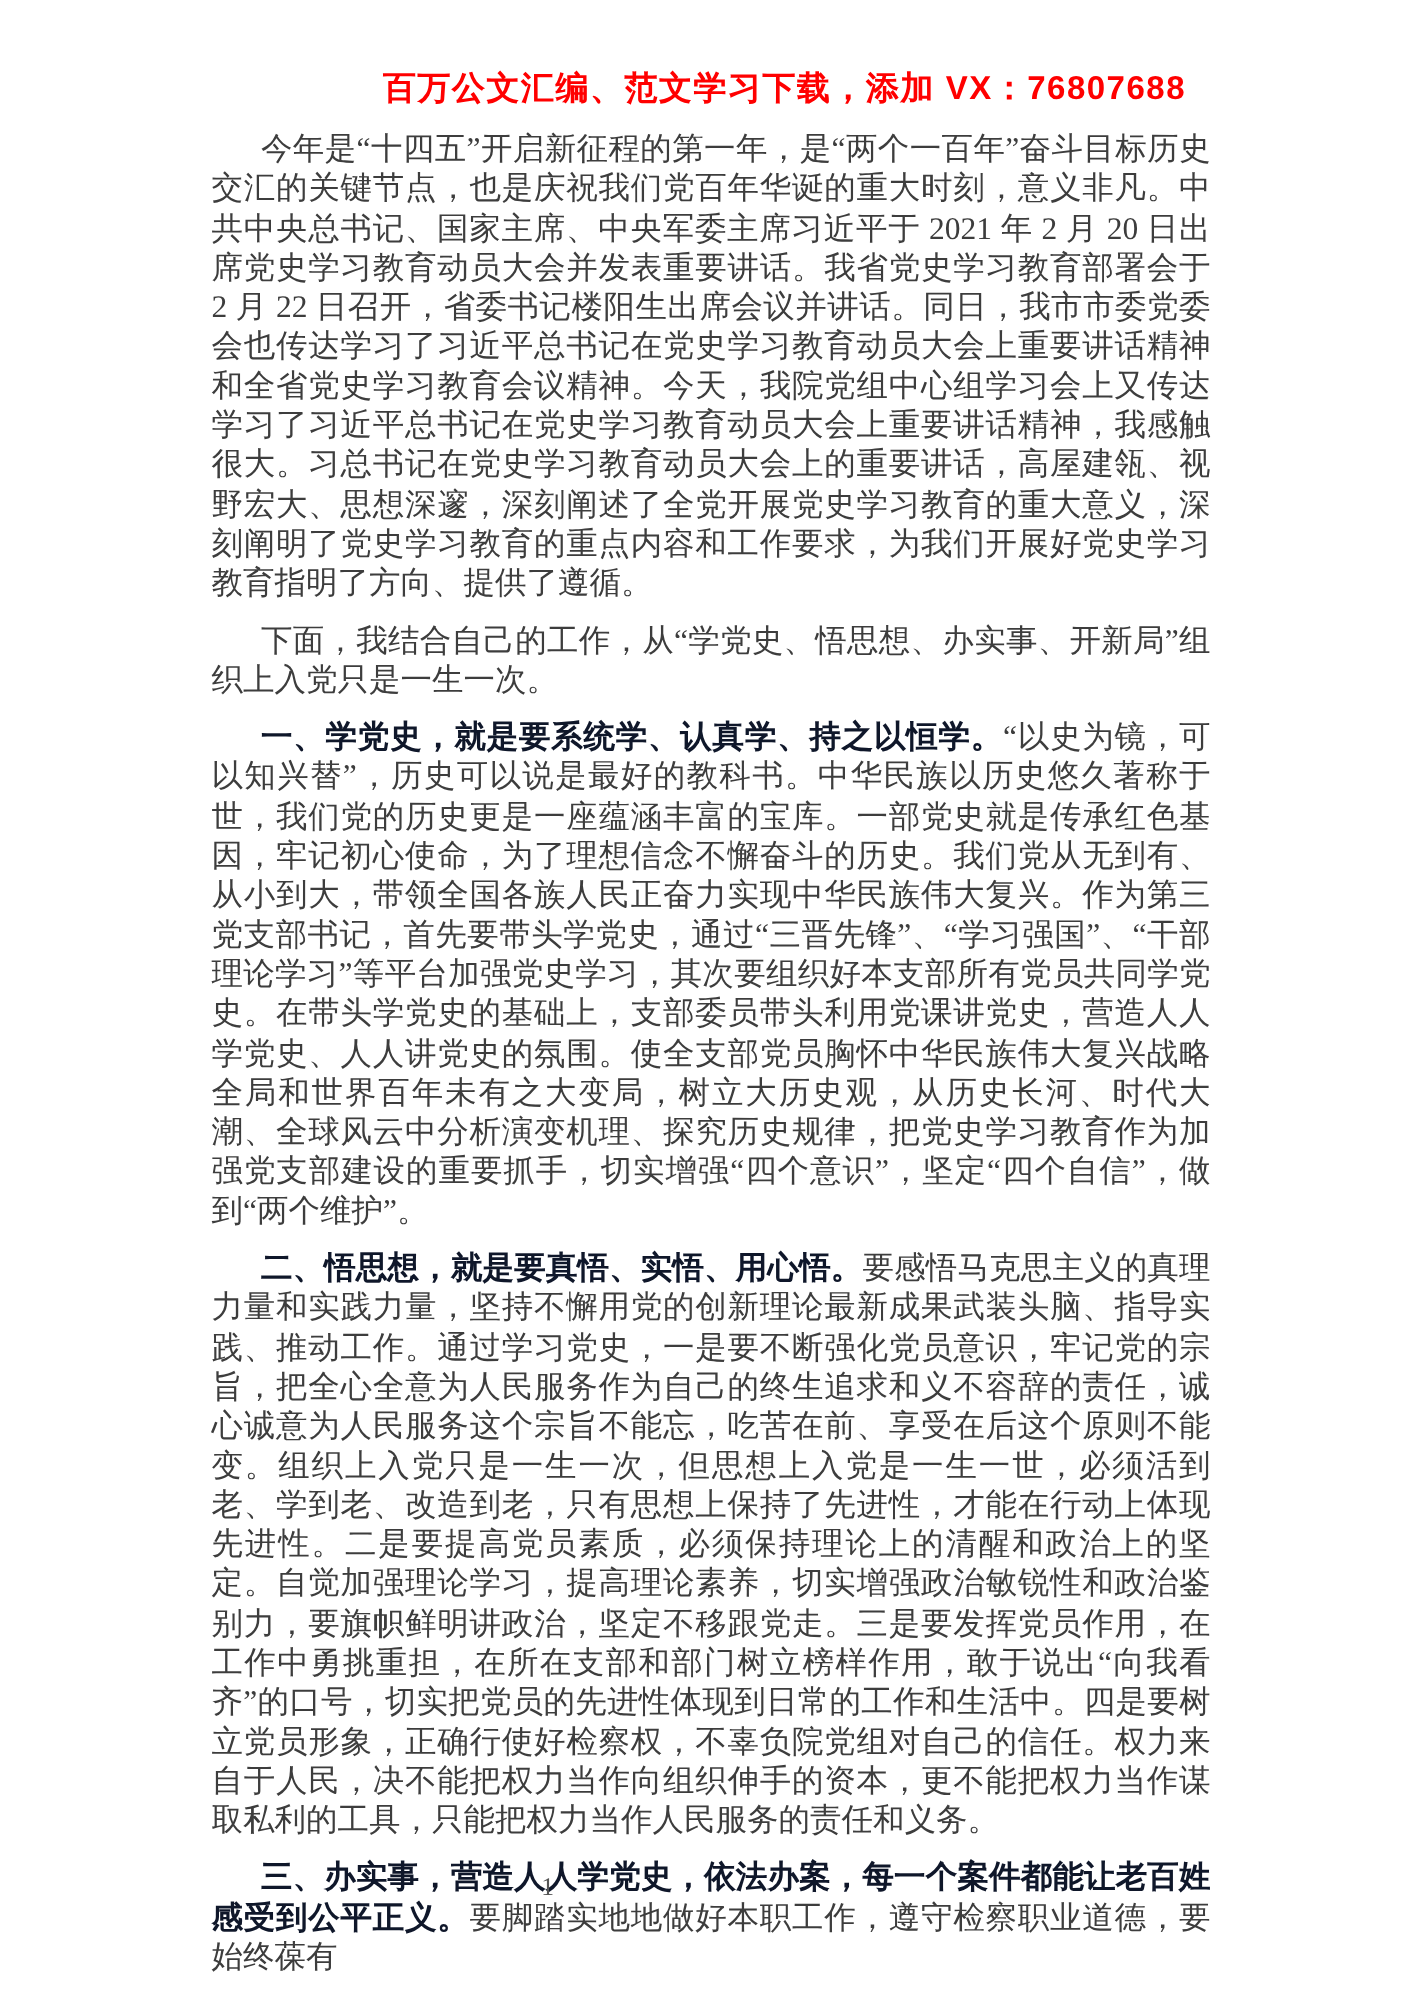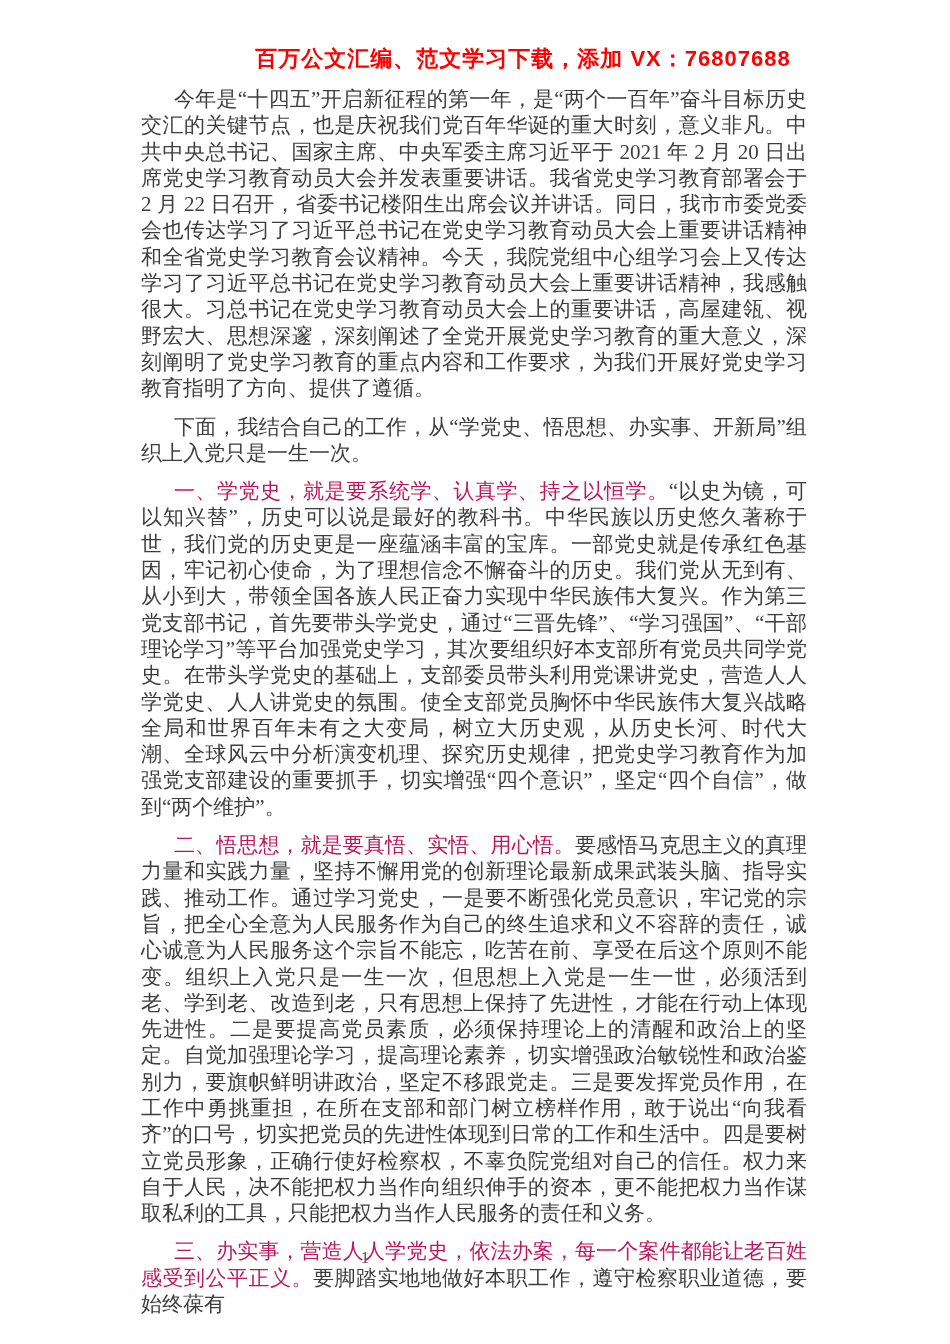--- a/index.html
+++ b/index.html
@@ -37,22 +37,22 @@
     font-size: 21px;
     line-height: 26.3px;
     text-align: justify;
     color: #3d3d3d;
   }
   .para {
     margin: 0 4px 12px 0;
     text-indent: 33px;
   }
   .para .bold {
-    font-weight: normal;
-    color: #be185d;
+    font-weight: bold;
+    color: #0f172a;
   }
   .page-number {
     position: absolute;
     top: 1248px;
     left: 300px;
     width: 130px;
     text-align: center;
     font-size: 17px;
     color: #555555;
   }

